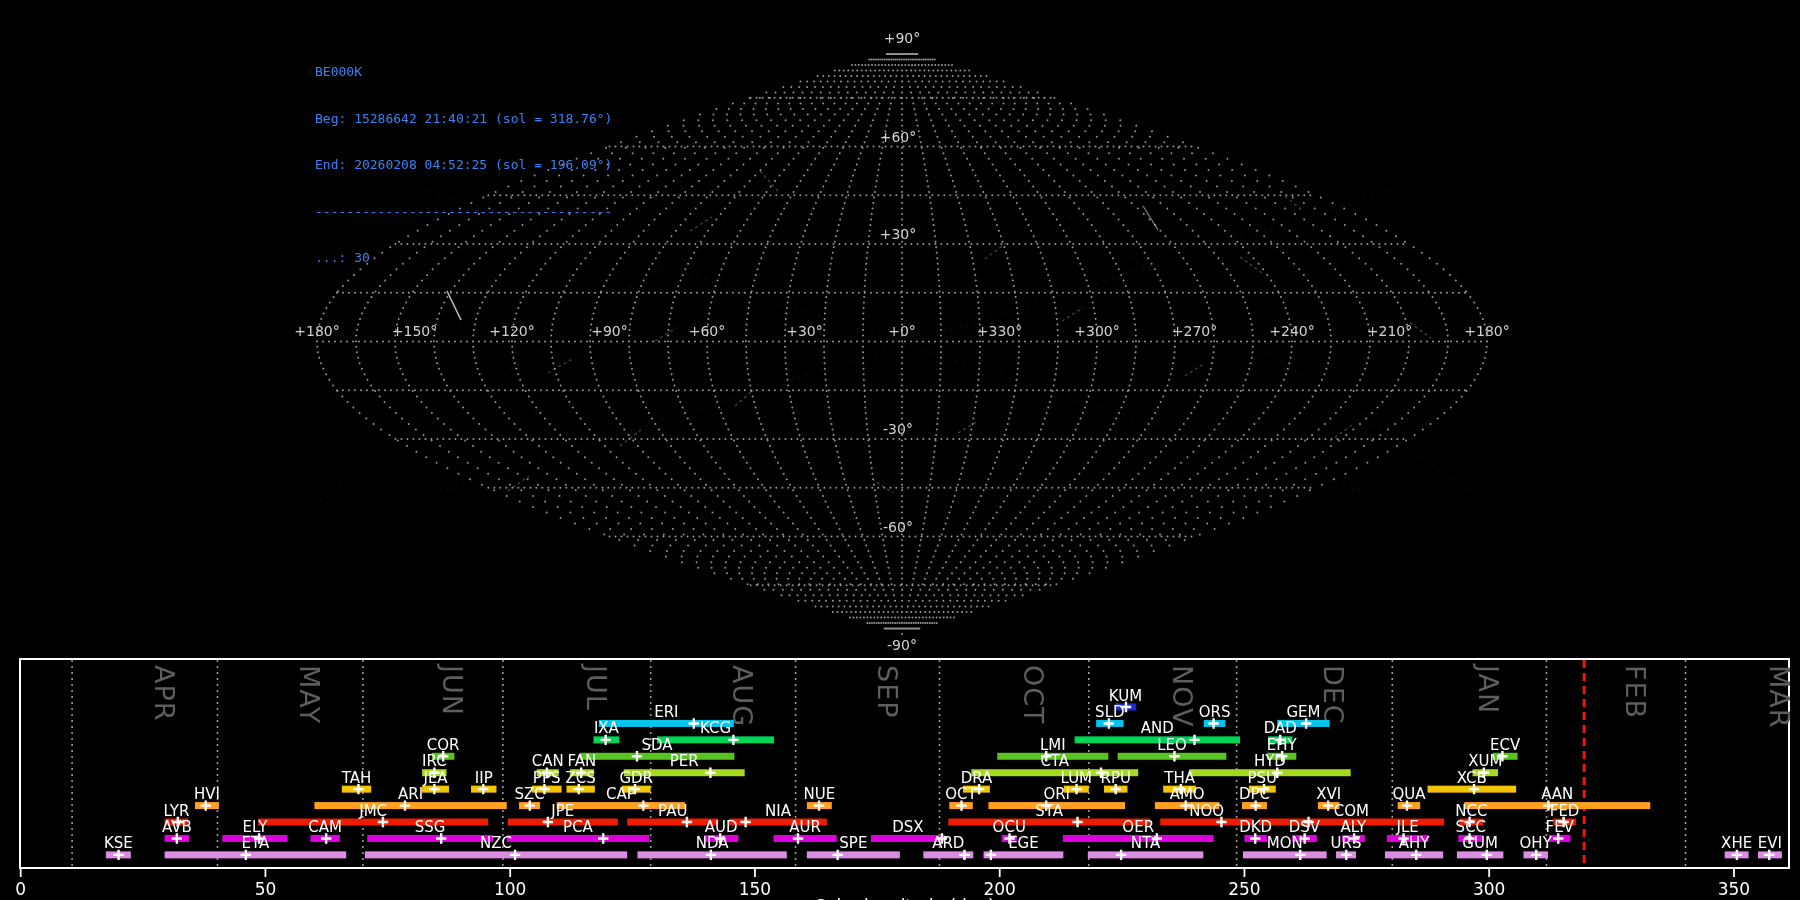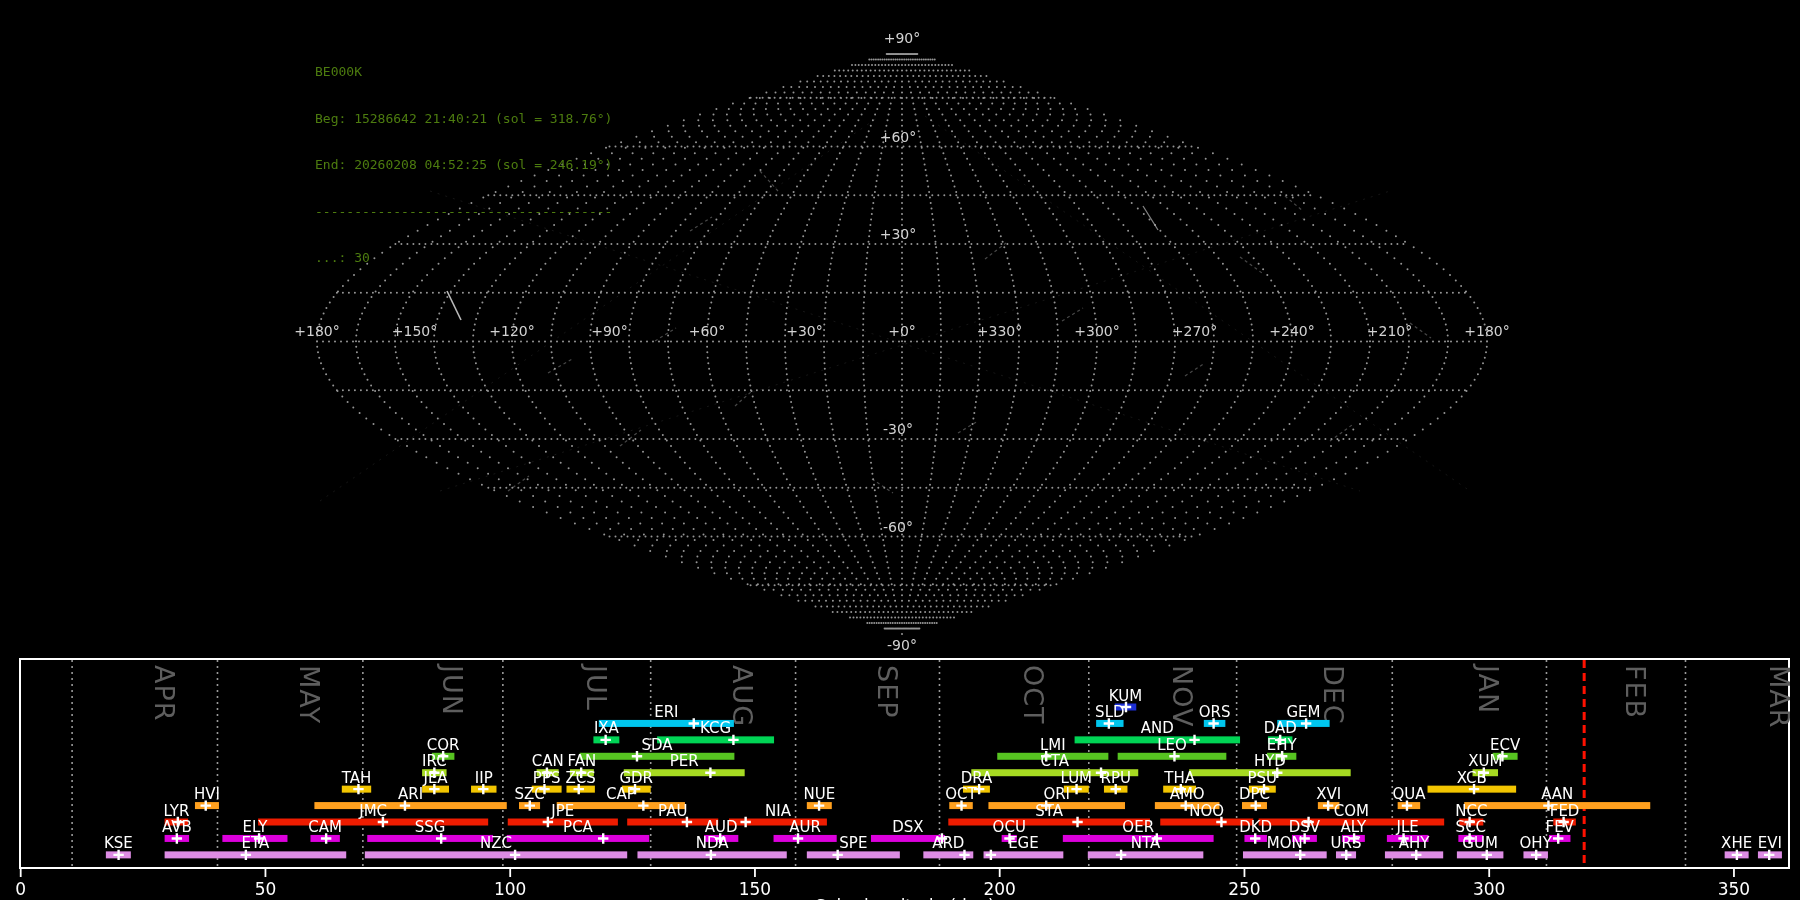--- a/index.html
+++ b/index.html
@@ -1,18 +1,18 @@
 <!DOCTYPE html>
 <html><head>
 <meta charset="utf-8">
 <style>
   html,body{margin:0;padding:0;background:#000;}
   .stage{position:relative;width:1800px;height:900px;background:#000;overflow:hidden;
          font-family:"DejaVu Sans",sans-serif;margin-top:21px;}
-  .info{position:absolute;left:315px;top:12px;color:#4d7c0f;
+  .info{position:absolute;left:315px;top:12px;color:#3b82f6;
         font-family:"DejaVu Sans Mono",monospace;font-size:13px;line-height:15.5px;
         white-space:pre;}
   svg{position:absolute;left:0;top:0;}
   text{font-family:"DejaVu Sans",sans-serif;}
 </style>
 </head>
 <body>
 
 <div class="stage">
   <svg id="map" width="1800" height="640" viewBox="0 0 1800 640">
@@ -567,17 +567,17 @@
         <line x1="1489.1999999999998" y1="847" x2="1489.1999999999998" y2="856" stroke="#fff" stroke-width="1.8"></line>
         <text x="1489.1999999999998" y="874" fill="#fff" font-size="17px" text-anchor="middle">300</text>
         <line x1="1733.9499999999998" y1="847" x2="1733.9499999999998" y2="856" stroke="#fff" stroke-width="1.8"></line>
         <text x="1733.9499999999998" y="874" fill="#fff" font-size="17px" text-anchor="middle">350</text>
         <text x="905" y="891" fill="#fff" font-size="17px" text-anchor="middle">Solar longitude (deg)</text>
       </g>
     </svg>
   <div class="info">
     <div>BE000K</div>
     <div>Beg: 15286642 21:40:21 (sol = 318.76°)</div>
-    <div>End: 20260208 04:52:25 (sol = 246.19°)</div>
+    <div>End: 20260208 04:52:25 (sol = 196.09°)</div>
     <div>--------------------------------------</div>
     <div>...: 30</div>
   </div>
 </div>
 
 </body></html>

